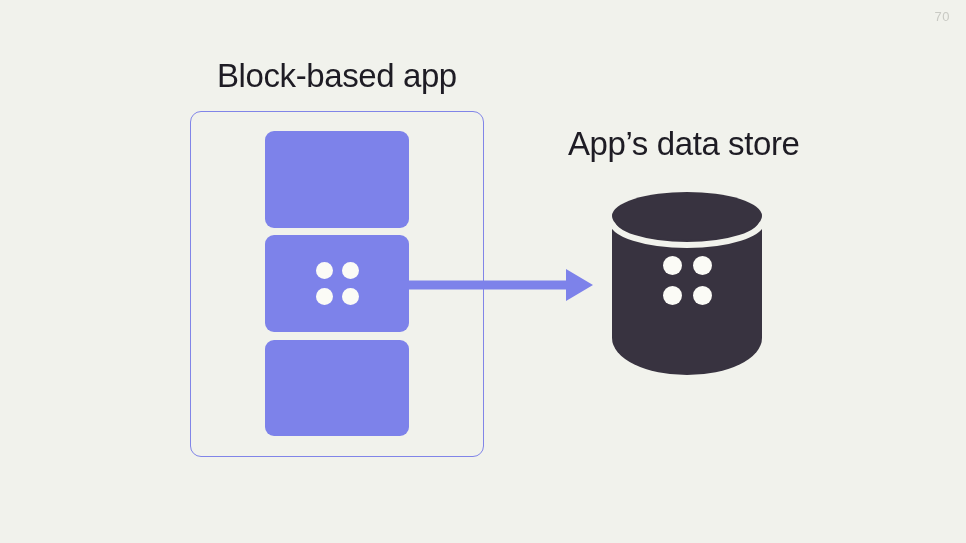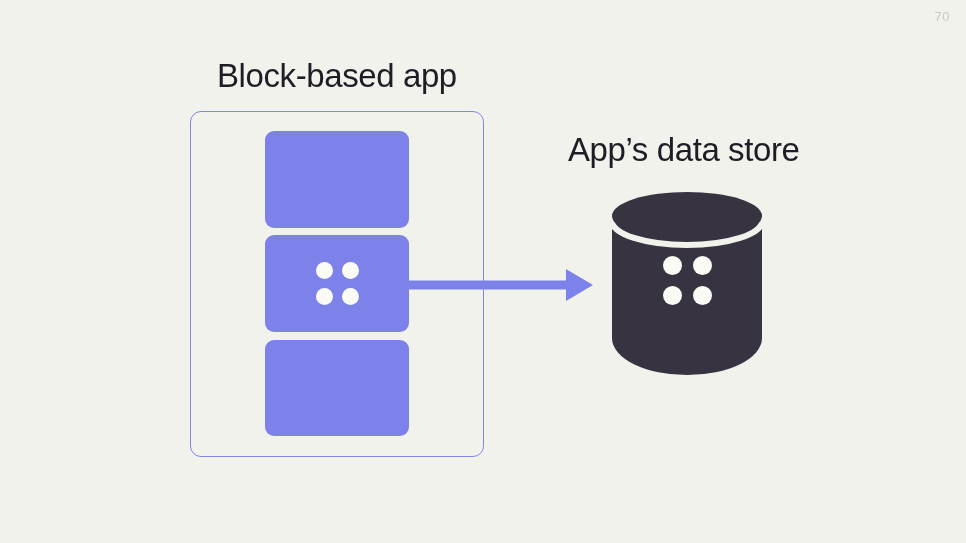--- a/index.html
+++ b/index.html
@@ -44,21 +44,21 @@
     letter-spacing: -0.4px;
     color: #1e1c24;
     white-space: nowrap;
   }
   #app-title {
     left: 217px;
     top: 57px;
   }
   #store-title {
     left: 568px;
-    top: 131px;
+    top: 125px;
   }
 
   
   .app-container {
     position: absolute;
     left: 190px;
     top: 111px;
     width: 294px;
     height: 346px;
     box-sizing: border-box;

